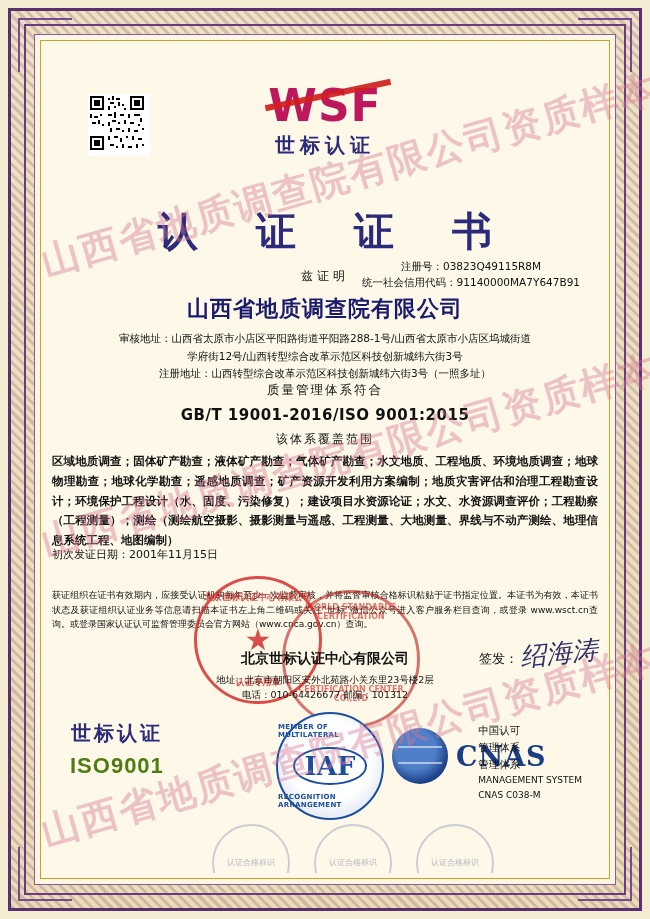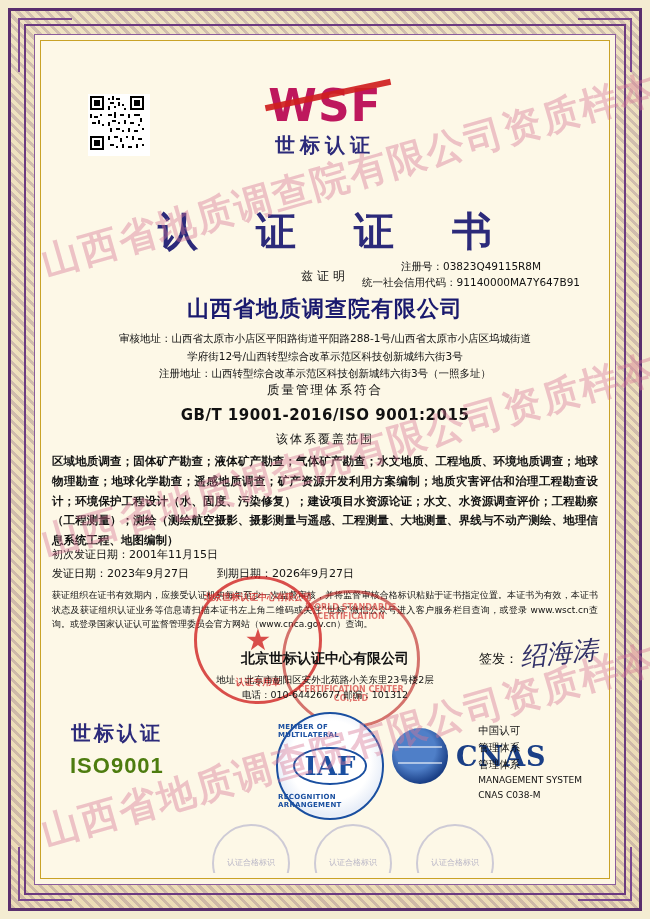--- a/index.html
+++ b/index.html
@@ -492,24 +492,20 @@
 
     <div class="conform">质量管理体系符合</div>
     <div class="standard">GB/T 19001-2016/ISO 9001:2015</div>
     <div class="scope-head">该体系覆盖范围</div>
     <div class="scope-body">区域地质调查；固体矿产勘查；液体矿产勘查；气体矿产勘查；水文地质、工程地质、环境地质调查；地球物理勘查；地球化学勘查；遥感地质调查；矿产资源开发利用方案编制；地质灾害评估和治理工程勘查设计；环境保护工程设计（水、固度、污染修复）；建设项目水资源论证；水文、水资源调查评价；工程勘察（工程测量）；测绘（测绘航空摄影、摄影测量与遥感、工程测量、大地测量、界线与不动产测绘、地理信息系统工程、地图编制）</div>
 
     <div class="dates">
       <div>
         <span>初次发证日期：</span><span>2001年11月15日</span>
       </div>
-      <div class="row2">
-        <span><span>发证日期：</span><span>2023年9月27日</span></span>
-        <span><span>到期日期：</span><span>2026年9月27日</span></span>
-      </div>
     </div>
 
     <div class="fineprint">获证组织在证书有效期内，应接受认证机构每年至少一次监督审核，并将监督审核合格标识粘贴于证书指定位置。本证书为有效，本证书状态及获证组织认证业务等信息请扫描本证书左上角二维码或关注“世标”微信公众号进入客户服务栏目查询，或登录 www.wsct.cn查询。或登录国家认证认可监督管理委员会官方网站（www.cnca.gov.cn）查询。</div>
 
     <div class="seal seal-main">
       <span class="txt-top">北京世标认证中心有限公司</span>
       <span class="star">★</span>
       <span class="txt-bot">认证专用章</span>
     </div>
     <div class="seal seal-en">

